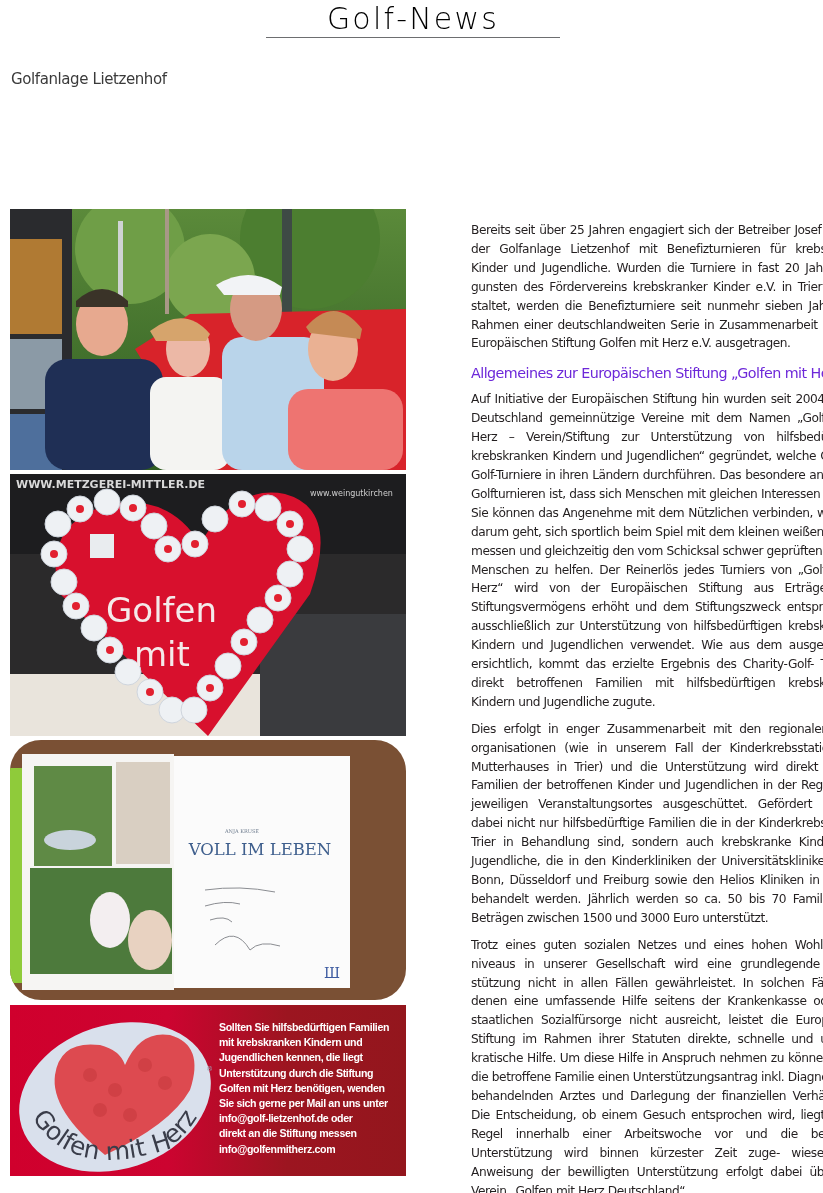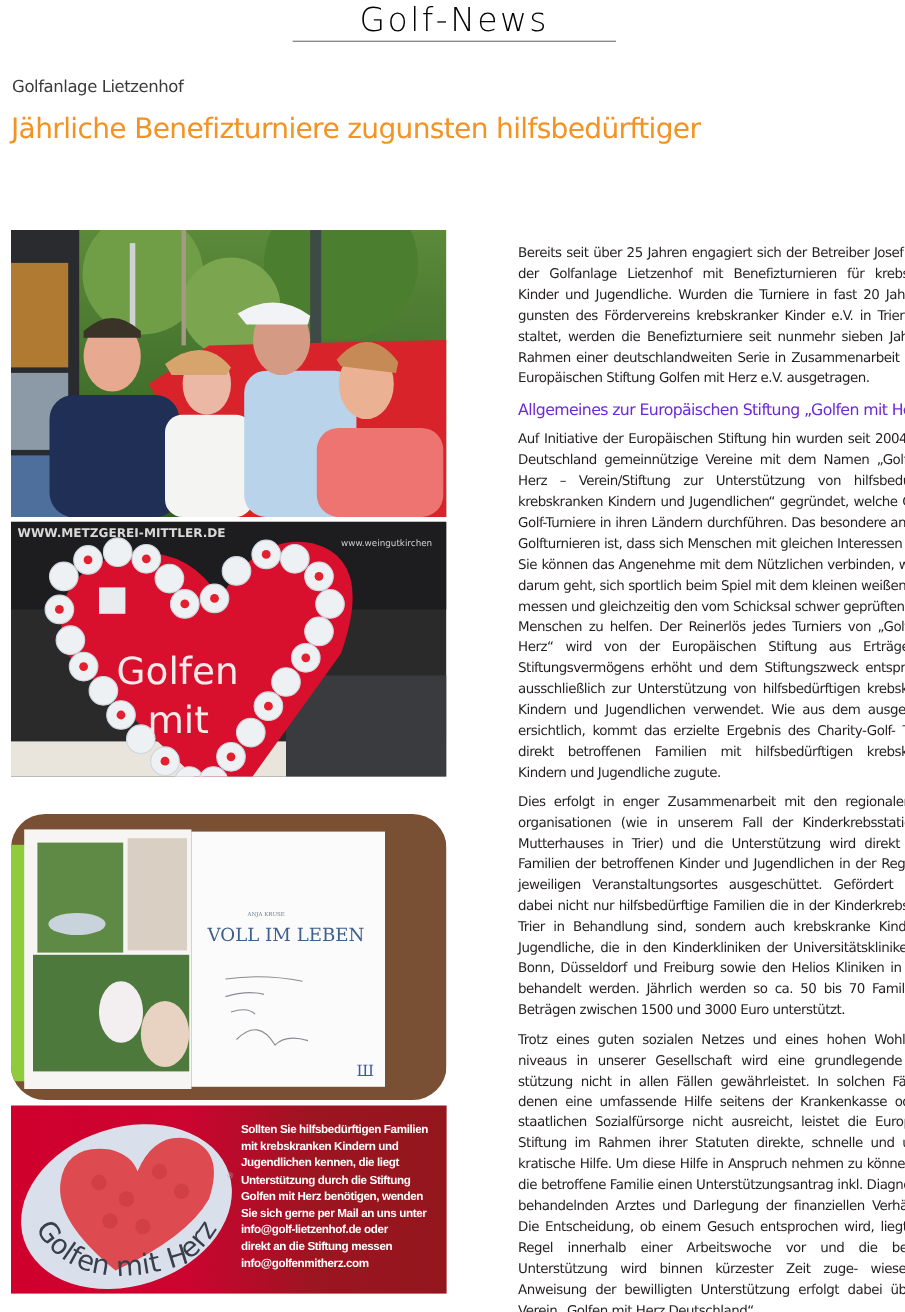--- a/index.html
+++ b/index.html
@@ -9,21 +9,21 @@
             border-bottom: 1.5px solid #6d6e70; text-align: center; }
   .header-title { font-family: "DejaVu Sans", sans-serif; font-weight: 300; font-size: 30px;
                   letter-spacing: 2.2px; color: #000000; line-height: 38px; }
   .kicker { position: absolute; left: 11px; top: 70px; font-size: 15px; color: #3a3a3a;
             font-family: "DejaVu Sans", sans-serif; letter-spacing: -0.4px; text-align: right; }
   .headline { position: absolute; left: 10px; top: 99px; width: 800px; margin: 0;
               font-family: "DejaVu Sans", sans-serif; font-weight: normal; font-size: 25.5px;
               line-height: 37px; color: #f39323; letter-spacing: -0.6px; }
   .photo { position: absolute; left: 10px; width: 396px; overflow: hidden; }
   .p1 { top: 209px; height: 261px; }
-  .p2 { top: 474px; height: 232px; }
+  .p2 { top: 474px; height: 262px; }
   .p3 { top: 740px; height: 260px; border-radius: 31px; }
   .p4 { top: 1005px; height: 171px; }
   .p4 { background: linear-gradient(90deg, #d0002d 0%, #cc0430 40%, #9c1520 70%, #93161d 100%); }
   .body-col { position: absolute; left: 423px; top: 221px; width: 394px;
               font-family: "DejaVu Sans", sans-serif; font-size: 12.2px; line-height: 18.9px;
               color: #231f20; text-align: justify; letter-spacing: -0.45px; hyphens: manual; margin-left: 48px; }
   .body-col p { margin: 0 0 8px 0; }
   .subhead { font-family: "DejaVu Sans", sans-serif; font-size: 14.3px; color: #6d28d9;
              letter-spacing: -0.55px; margin: 10px 0 7px 0; line-height: 20px; text-align: left; }
   .callout { position: absolute; left: 219px; top: 1020px; width: 184px;
@@ -35,21 +35,21 @@
 </head>
 <body>
 
 <div class="header">
   <span class="header-title">Golf-News</span>
 </div>
 
 <div class="kicker">Golfanlage Lietzenhof</div>
 
 <h1 class="headline">
-  <span>Jährliche Benefizturniere zugunsten hilfsbedürftiger</span><br>
+  <br>
 </h1>
 
 <div class="photo p1">
   <svg width="396" height="261" viewBox="0 0 396 261">
     <defs>
       <linearGradient id="tree" x1="0" y1="0" x2="0" y2="1">
         <stop offset="0" stop-color="#5b8a3a"></stop>
           <stop offset="1" stop-color="#2f5d22"></stop>
       </linearGradient>
     </defs>

